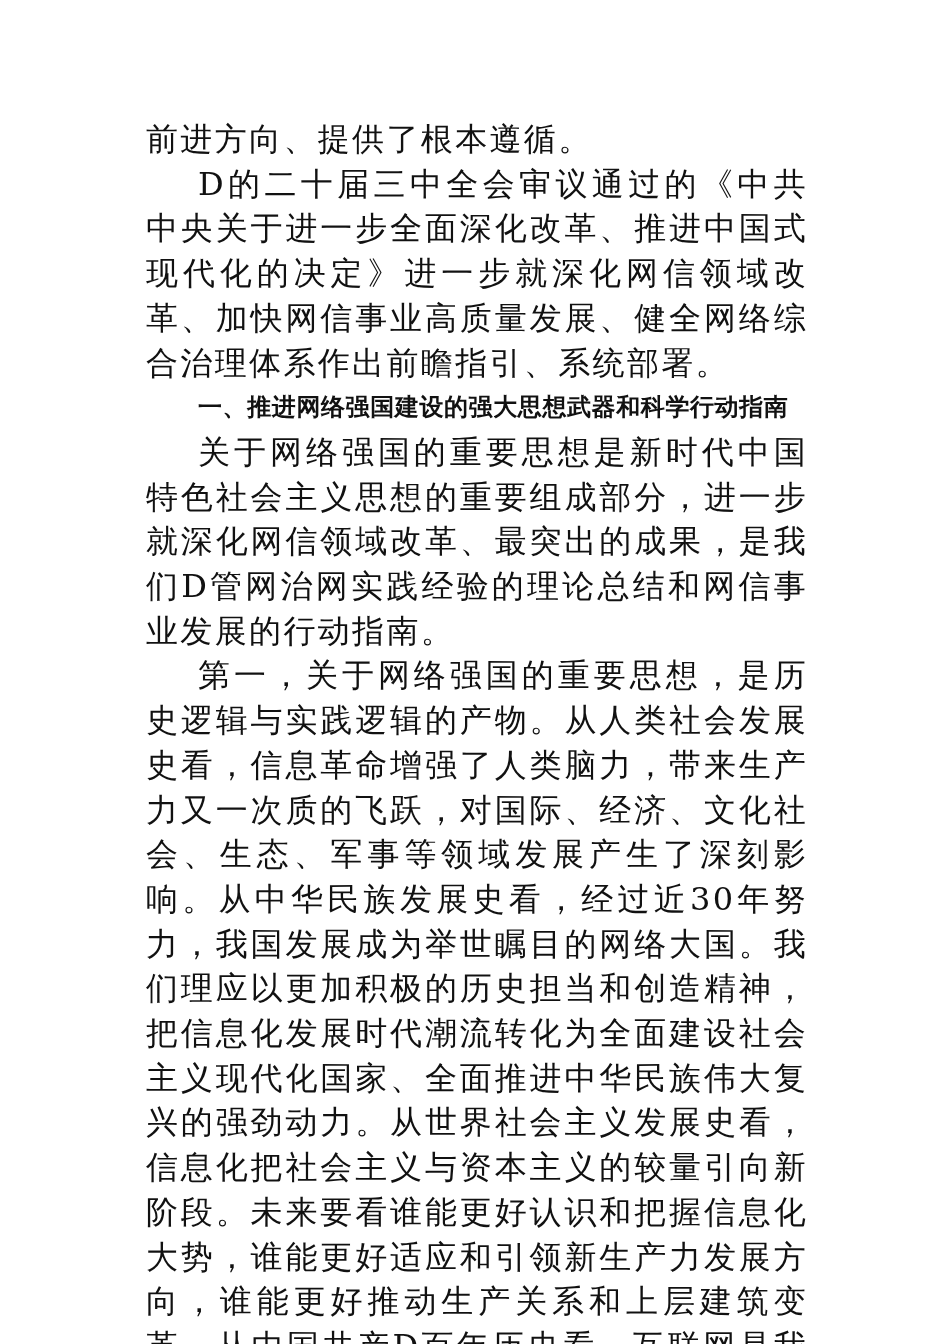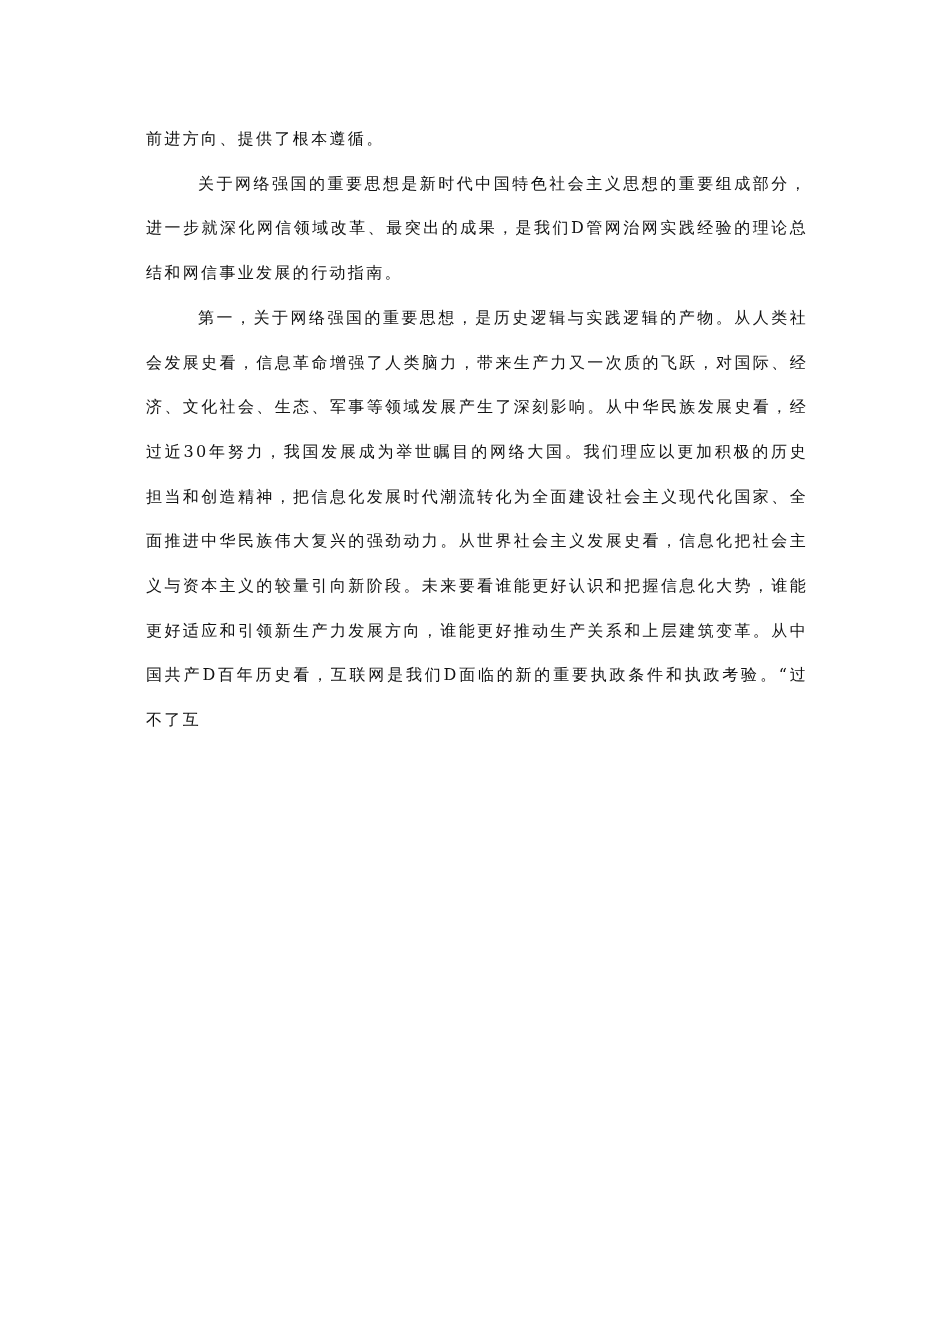--- a/index.html
+++ b/index.html
@@ -16,21 +16,21 @@
     color: #111111;
   }
   .page {
     position: absolute;
     left: 146px;
     top: 117px;
     width: 662px;
   }
   .para {
     margin: 0;
-    font-size: 16px;
+    font-size: 32px;
     line-height: 44.7px;
     letter-spacing: 2.35px;
     text-align: justify;
     text-align-last: left;
     word-break: break-all;
   }
   .indent {
     text-indent: 52px;
   }
   .heading {
@@ -43,15 +43,17 @@
     text-indent: 52px;
     text-align: left;
     word-break: break-all;
   }
 </style>
 </head>
 <body>
 
 <div class="page">
   <p class="para">前进方向、提供了根本遵循。</p>
+  <p class="para indent">D的二十届三中全会审议通过的《中共中央关于进一步全面深化改革、推进中国式现代化的决定》进一步就深化网信领域改革、加快网信事业高质量发展、健全网络综合治理体系作出前瞻指引、系统部署。</p>
+  <h2 class="heading">一、推进网络强国建设的强大思想武器和科学行动指南</h2>
   <p class="para indent">关于网络强国的重要思想是新时代中国特色社会主义思想的重要组成部分，进一步就深化网信领域改革、最突出的成果，是我们D管网治网实践经验的理论总结和网信事业发展的行动指南。</p>
   <p class="para indent">第一，关于网络强国的重要思想，是历史逻辑与实践逻辑的产物。从人类社会发展史看，信息革命增强了人类脑力，带来生产力又一次质的飞跃，对国际、经济、文化社会、生态、军事等领域发展产生了深刻影响。从中华民族发展史看，经过近30年努力，我国发展成为举世瞩目的网络大国。我们理应以更加积极的历史担当和创造精神，把信息化发展时代潮流转化为全面建设社会主义现代化国家、全面推进中华民族伟大复兴的强劲动力。从世界社会主义发展史看，信息化把社会主义与资本主义的较量引向新阶段。未来要看谁能更好认识和把握信息化大势，谁能更好适应和引领新生产力发展方向，谁能更好推动生产关系和上层建筑变革。从中国共产D百年历史看，互联网是我们D面临的新的重要执政条件和执政考验。“过不了互</p>
 </div>
 
 </body></html>

